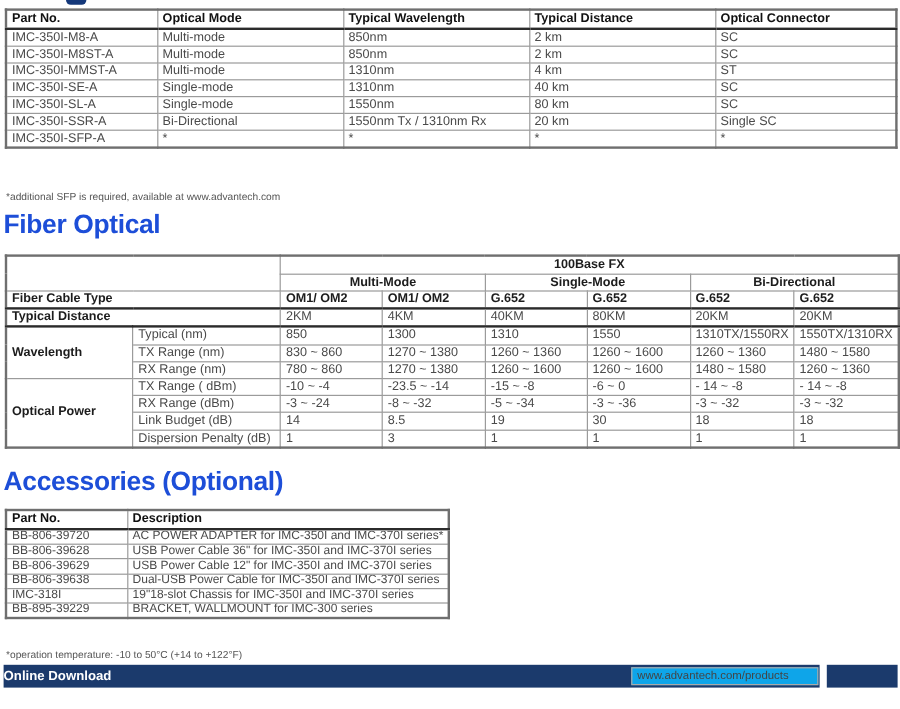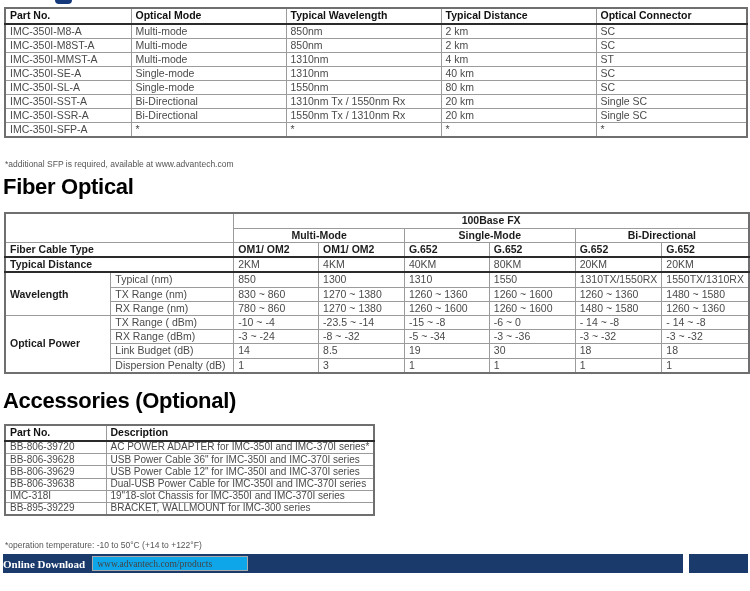--- a/index.html
+++ b/index.html
@@ -18,41 +18,41 @@
 
   
   .remnant{position:absolute;left:55px;top:0;width:17px;height:4px;
            background:#14387a;border-radius:0 0 8px 8px;}
 
   
   .ordering-wrap{position:absolute;left:4px;top:7px;}
   .footnote{position:absolute;font-size:8.5px;color:#555;}
   .footnote-ordering{left:5px;top:159px;}
   .section-heading{position:absolute;left:3px;font-size:22px;font-weight:bold;
-                   color:#000000;letter-spacing:-0.3px;}
+                   color:#1d4ed8;letter-spacing:-0.3px;}
   .heading-fiber{top:174px;}
   .heading-accessories{top:388px;}
   .fiber-wrap{position:absolute;left:4px;top:212px;}
   .accessories-wrap{position:absolute;left:4px;top:424px;}
   .footnote-accessories{left:5px;top:519px;margin-top:21px;}
 
   
   table.fiber td{height:13.2px;}
   table.fiber tr.row-cable td{border-bottom:2px solid #2b2b2b;}
   table.fiber tr.row-dist td{border-bottom:2px solid #2b2b2b;}
   table.fiber tr.hdr-top td, table.fiber tr.hdr-grp td{height:13.5px;}
 
   
   table.accessories td{height:11.2px;font-size:10px;}
   table.accessories thead th{font-size:10.5px;}
 
   
   .footer-bar{position:absolute;left:3px;top:554px;width:680px;height:19px;
               background:#1b3a6c;display:flex;align-items:center;
-              justify-content:flex-start;font-family:Liberation Serif, serif;}
+              justify-content:space-between;}
   .footer-label{color:#ffffff;font-weight:bold;font-size:11px;margin-right:7px;}
   .footer-url-box{width:150px;height:13px;background:#0ea5e9;border:1px solid #aaaaaa;
                   font-size:9.5px;color:#444;padding:0 0 0 4px;margin-right:1px;
                   display:flex;align-items:center;}
   .footer-end{position:absolute;left:689px;top:554px;width:59px;height:19px;
               background:#1b3a6c;}
 </style>
 </head>
 <body>
 
@@ -108,27 +108,20 @@
             <td>SC</td>
           </tr>
           <tr>
             <td>IMC-350I-SL-A</td>
             <td>Single-mode</td>
             <td>1550nm</td>
             <td>80 km</td>
             <td>SC</td>
           </tr>
           <tr>
-            <td>IMC-350I-SST-A</td>
-            <td>Bi-Directional</td>
-            <td>1310nm Tx / 1550nm Rx</td>
-            <td>20 km</td>
-            <td>Single SC</td>
-          </tr>
-          <tr>
             <td>IMC-350I-SSR-A</td>
             <td>Bi-Directional</td>
             <td>1550nm Tx / 1310nm Rx</td>
             <td>20 km</td>
             <td>Single SC</td>
           </tr>
           <tr>
             <td>IMC-350I-SFP-A</td>
             <td>*</td>
             <td>*</td>

